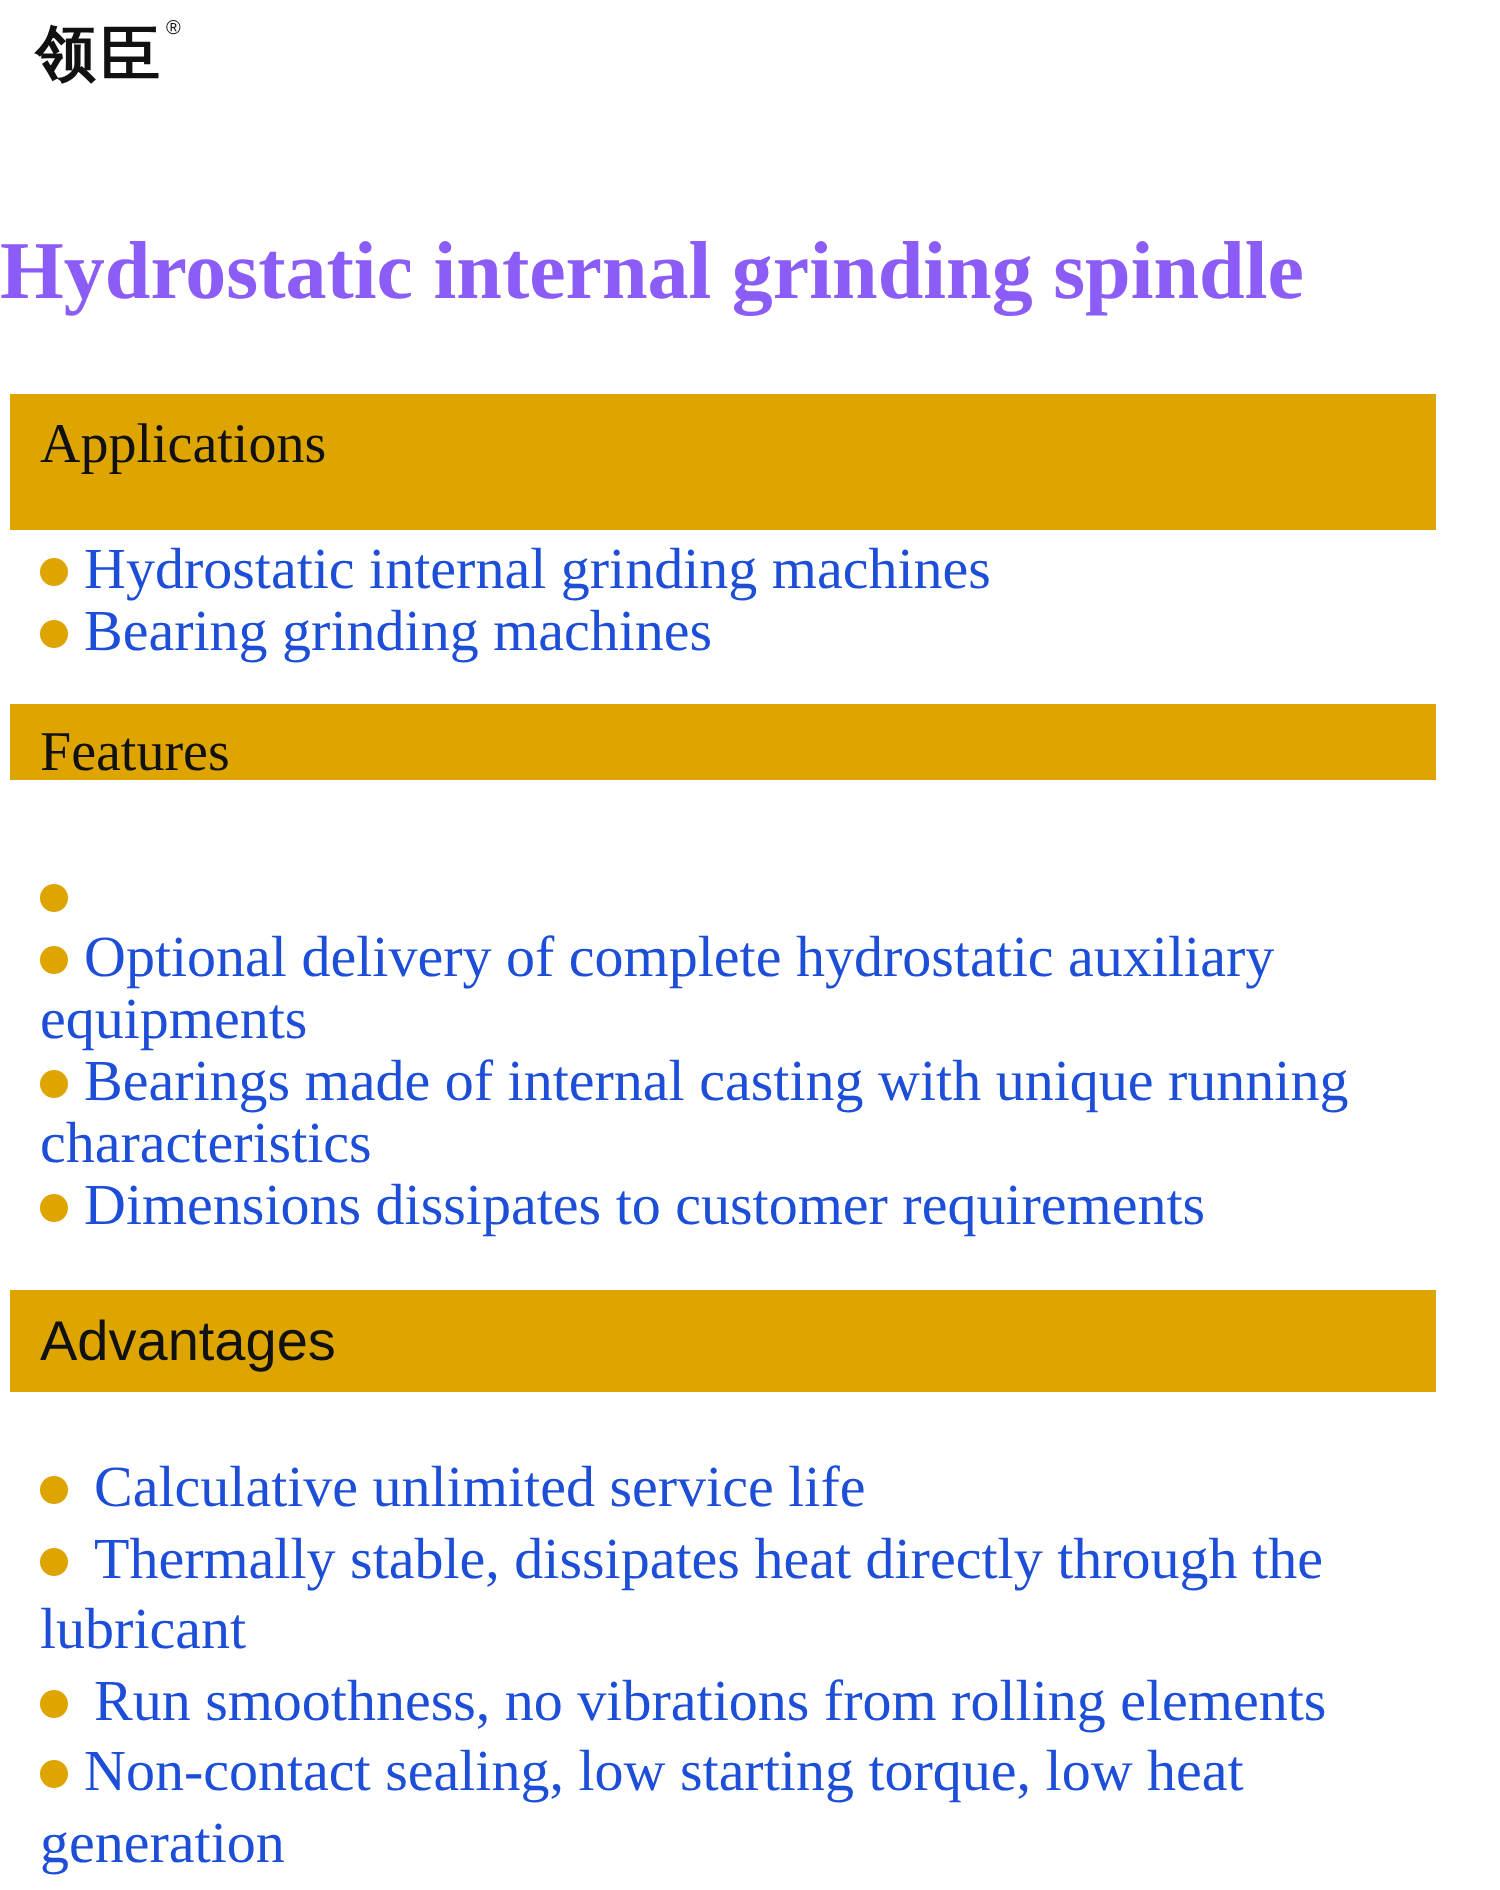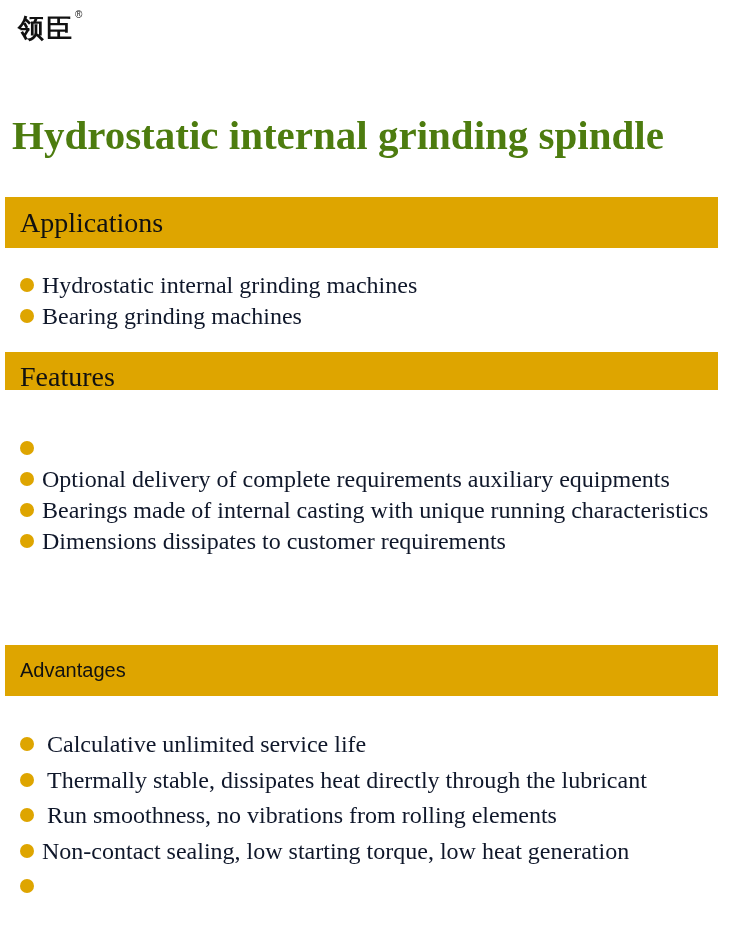--- a/index.html
+++ b/index.html
@@ -25,75 +25,75 @@
     }
     .logo-latin {
       font-family: "Liberation Sans", sans-serif;
       font-weight: 700;
       font-size: 36px;
       letter-spacing: 1px;
       color: #111111;
       line-height: 40px;
     }
     .logo-cjk {
-      font-family: Liberation Sans, sans-serif;
+      font-family: Liberation Serif, serif;
       font-weight: 700;
-      font-size: 26px;
+      font-size: 30px;
       color: #111111;
       margin-left: 8px;
       line-height: 40px;
       letter-spacing: 2px;
     }
     .logo-reg {
       font-family: "Liberation Sans", sans-serif;
       font-size: 10px;
       color: #111111;
       margin-left: 1px;
       line-height: 14px;
       margin-top: 0px;
     }
     .page-title {
       position: absolute;
-      left: 12px;
+      left: 0;
       top: 110px;
       margin: 0;
       font-family: "Liberation Serif", serif;
       font-weight: 700;
       font-size: 41px;
       line-height: 50px;
-      color: #4d7c0f;
+      color: #8b5cf6;
       white-space: nowrap;
     }
     .section-bar {
       position: absolute;
       left: 5px;
       width: 713px;
       background: #DEA500;
       box-sizing: border-box;
       padding-left: 15px;
       color: #111111;
     }
     .bar-serif {
       font-family: "Liberation Serif", serif;
       font-size: 28px;
     }
     .bar-sans {
       font-family: "Liberation Sans", sans-serif;
-      font-size: 20px;
+      font-size: 28px;
     }
     .list {
       position: absolute;
       left: 20px;
       width: 700px;
       margin: 0;
       padding: 0;
       list-style: none;
       font-family: "Liberation Serif", serif;
-      font-size: 24px;
-      color: #0f172a;
+      font-size: 29px;
+      color: #1d4ed8;
     }
     .list li {
       margin: 0;
       padding: 0;
     }
     .bullet {
       display: inline-block;
       width: 14px;
       height: 14px;
       border-radius: 50%;
@@ -106,30 +106,30 @@
 </head>
 <body>
 
 <div class="logo">
   <span class="logo-cjk">领臣</span>
   <span class="logo-reg">®</span>
 </div>
 
 <h1 class="page-title">Hydrostatic internal grinding spindle</h1>
 
-<div class="section-bar bar-serif" style="top:197px;height:51px;line-height:52px;">Applications</div>
+<div class="section-bar bar-serif" style="top:197px;height:68px;line-height:52px;">Applications</div>
 <ul class="list" style="top:270px;line-height:31px;">
   <li><span class="bullet"></span><span>Hydrostatic internal grinding machines</span></li>
   <li><span class="bullet"></span><span>Bearing grinding machines</span></li>
 </ul>
 
 <div class="section-bar bar-serif" style="top:352px;height:38px;line-height:50px;">Features</div>
 <ul class="list" style="top:433px;line-height:31px;width:690px;">
   <li><span class="bullet"></span></li>
-  <li><span class="bullet"></span><span>Optional delivery of complete requirements auxiliary equipments</span></li>
+  <li><span class="bullet"></span><span>Optional delivery of complete hydrostatic auxiliary equipments</span></li>
   <li><span class="bullet"></span><span>Bearings made of internal casting with unique running characteristics</span></li>
   <li><span class="bullet"></span><span>Dimensions dissipates to customer requirements</span></li>
 </ul>
 
 <div class="section-bar bar-sans" style="top:645px;height:51px;line-height:51px;">Advantages</div>
 <ul class="list" style="top:727px;line-height:35.5px;">
   <li><span class="bullet wide"></span><span>Calculative unlimited service life</span></li>
   <li><span class="bullet wide"></span><span>Thermally stable, dissipates heat directly through the lubricant</span></li>
   <li><span class="bullet wide"></span><span>Run smoothness, no vibrations from rolling elements</span></li>
   <li><span class="bullet"></span><span>Non-contact sealing, low starting torque, low heat generation</span></li>

